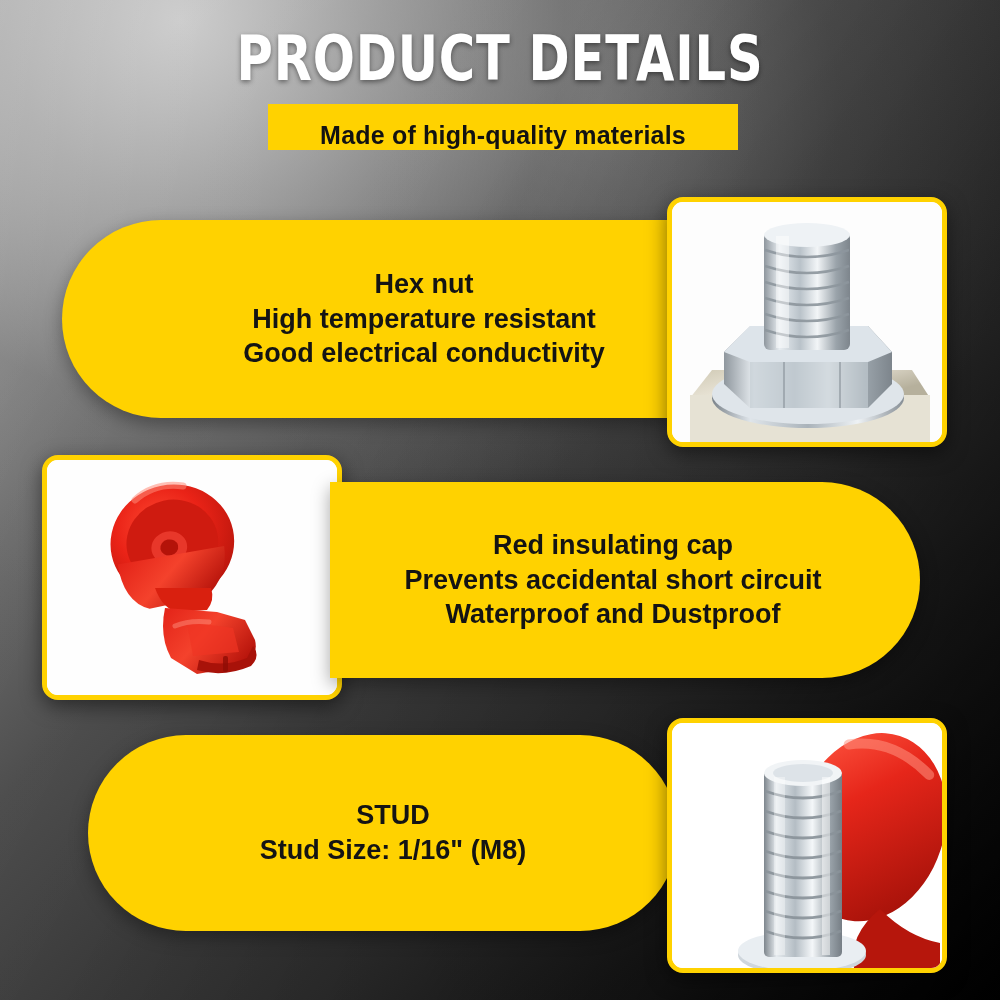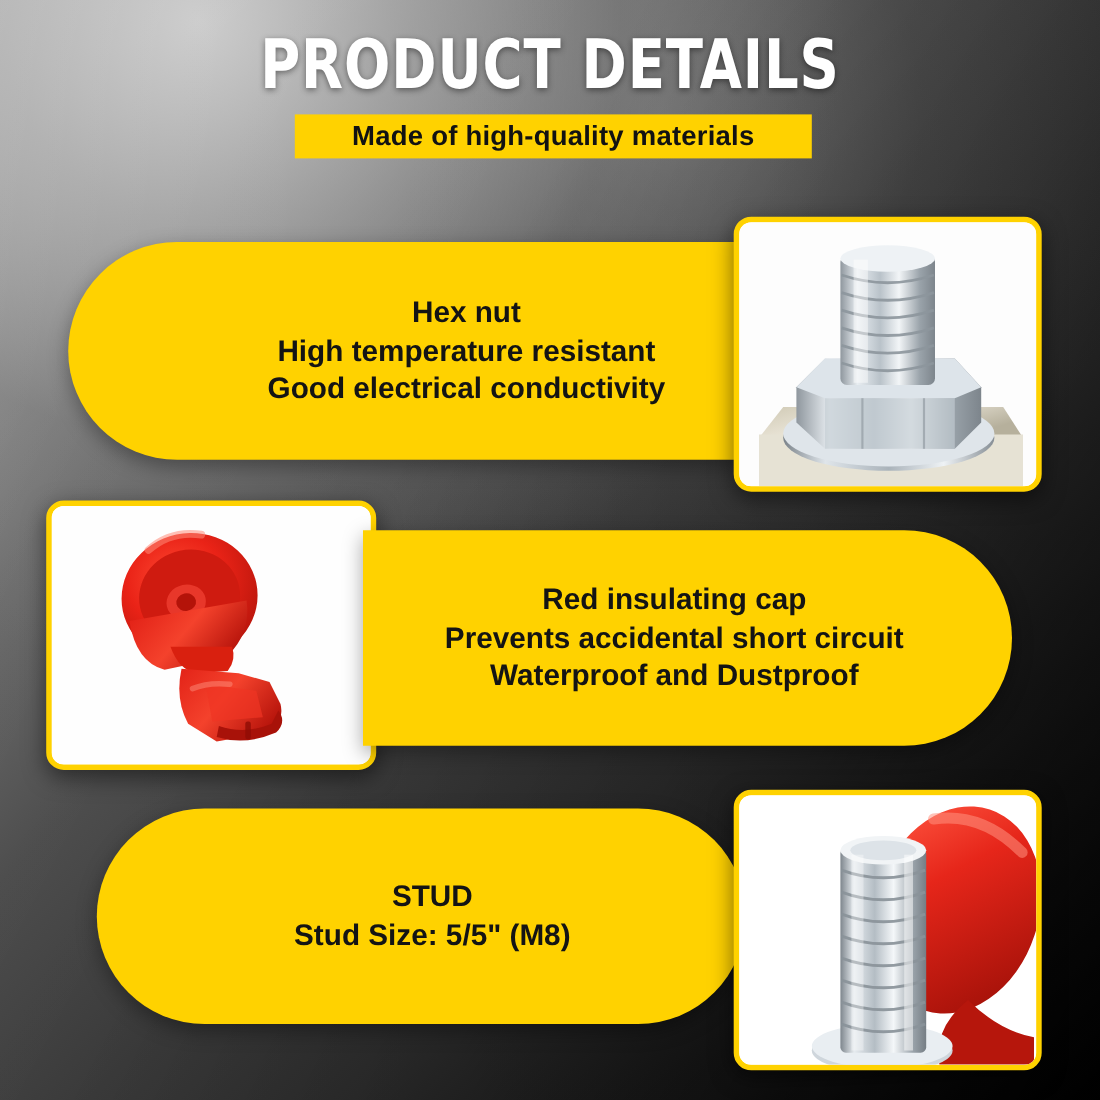--- a/index.html
+++ b/index.html
@@ -28,23 +28,23 @@
     font-family:"DejaVu Sans",sans-serif;
     font-weight:700;
     font-size:62px;
     letter-spacing:1px;
     line-height:1;
     transform:scaleX(0.80);
     text-shadow:0 2px 6px rgba(0,0,0,0.45);
     white-space:nowrap;
   }
   .subtitle-bar{
-    position:absolute;left:268px;top:104px;width:470px;height:40px;
+    position:absolute;left:268px;top:104px;width:470px;height:46px;
     background:#FFD200;
-    display:flex;align-items:center;justify-content:center;
+    display:flex;align-items:flex-end;justify-content:center;
   }
   .subtitle-bar span{
     color:#121212;font-weight:700;font-size:25px;letter-spacing:0.2px;
     font-family:"Liberation Sans",sans-serif;
   }
 
   
   .pill{
     position:absolute;background:#FFD200;
     display:flex;align-items:center;
@@ -182,21 +182,21 @@
   </div>
 
   <div class="pill pill-2">
     <div class="pill-text">Red insulating cap
 Prevents accidental short circuit
 Waterproof and Dustproof</div>
   </div>
 
   <div class="pill pill-3">
     <div class="pill-text">STUD
-Stud Size: 5/5" (M8)</div>
+Stud Size: 1/16" (M8)</div>
   </div>
 
   <div class="photo photo-3">
     <svg viewBox="0 0 270 245" preserveAspectRatio="xMidYMid slice">
       <defs>
         <linearGradient id="studChrome" x1="0" y1="0" x2="1" y2="0">
           <stop offset="0" stop-color="#7e868d"></stop>
             <stop offset="0.16" stop-color="#e6ebef"></stop>
           <stop offset="0.40" stop-color="#b4bdc4"></stop>
             <stop offset="0.62" stop-color="#f4f7f9"></stop>

